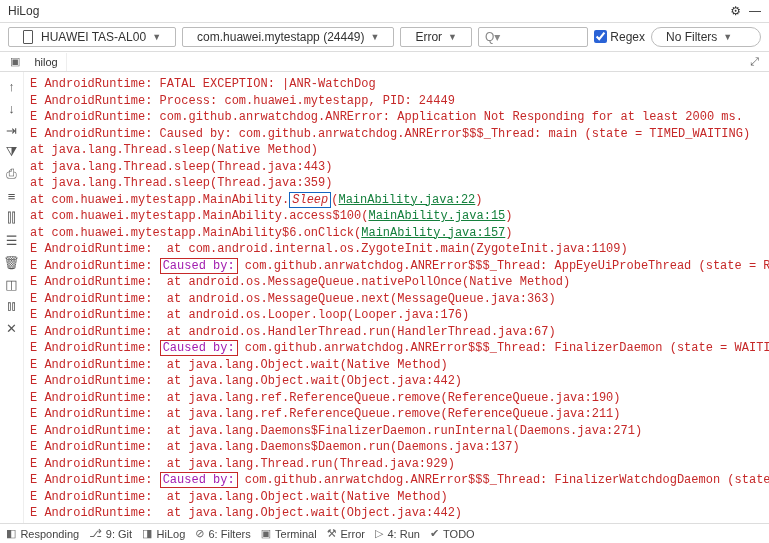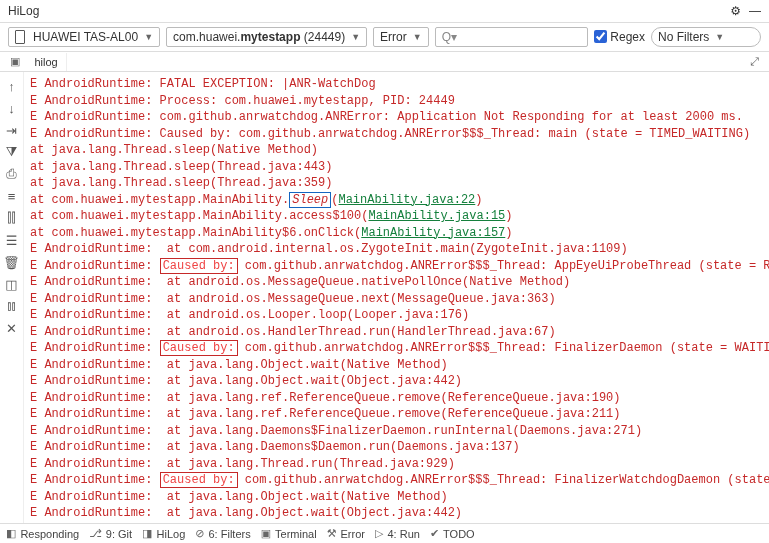--- a/index.html
+++ b/index.html
@@ -1,41 +1,41 @@
 <!DOCTYPE html>
 <html><head>
 <meta charset="utf-8">
 <style>
 * { box-sizing: border-box; margin: 0; padding: 0; }
 body { font-family: -apple-system, "Segoe UI", Arial, sans-serif; font-size: 12px; background: #fff; color: #333; width: 769px; height: 543px; overflow: hidden; display: flex; flex-direction: column; }
 .titlebar { display: flex; align-items: center; justify-content: space-between; padding: 4px 8px; border-bottom: 1px solid #ddd; font-size: 12px; }
 .titlebar .icons { display: flex; gap: 8px; }
 .filterbar { display: flex; align-items: center; gap: 6px; padding: 4px 8px; border-bottom: 1px solid #ddd; }
-.dropdown { display: inline-flex; align-items: center; gap: 6px; border: 1px solid #bbb; padding: 2px 6px; border-radius: 2px; font-size: 12px; background: #fff; cursor: pointer; white-space: nowrap; }
+.dropdown { display: inline-flex; align-items: center; gap: 6px; border: 1px solid #bbb; padding: 2px 14px; border-radius: 2px; font-size: 12px; background: #fff; cursor: pointer; white-space: nowrap; }
 .dropdown .arrow { font-size: 9px; color: #666; }
 .searchbox { display: inline-flex; align-items: center; gap: 4px; border: 1px solid #bbb; padding: 2px 6px; border-radius: 2px; flex: 1; min-width: 80px; }
 .searchbox input { border: none; outline: none; font-size: 12px; width: 100%; }
 .searchbox .mag { color: #888; }
 .regex { display: inline-flex; align-items: flex-start; gap: 3px; font-size: 12px; white-space: nowrap; }
 .regex input[type=checkbox] { accent-color: #2a63d6; }
 .tabrow { display: flex; align-items: center; border-bottom: 1px solid #ddd; padding: 0 4px; font-size: 11px; }
 .tabrow .tab { padding: 3px 8px; border-right: 1px solid #eee; cursor: pointer; }
 .tabrow .spacer { flex: 1; }
 .mainrow { display: flex; flex: 1; overflow: hidden; }
 .sidebar { width: 24px; display: flex; flex-direction: column; align-items: center; gap: 6px; padding: 6px 0; border-right: 1px solid #eee; font-size: 13px; color: #555; }
 .sidebar .sicon { cursor: pointer; width: 16px; height: 16px; display: flex; align-items: center; justify-content: center; }
 .log { flex: 1; overflow: auto; padding: 4px 16px 4px 6px; font-family: Consolas, "Courier New", monospace; font-size: 12px; line-height: 16.5px; white-space: pre; }
 .line { color: #c62828; }
 .link { color: #15803d; text-decoration: underline; cursor: pointer; }
 .box-blue { border: 1.5px solid #1565c0; padding: 0 2px; display: inline-block; line-height: 14px; font-style: italic; }
-.box-red  { border: 1.5px solid #c62828; padding: 0 2px; display: inline-block; line-height: 14px; color:#ef4444;}
+.box-red  { border: 1.5px solid #c62828; padding: 0 2px; display: inline-block; line-height: 14px; color:#a21caf;}
 .bottombar { display: flex; align-items: center; gap: 10px; border-top: 1px solid #ddd; padding: 3px 6px; font-size: 11px; color: #444; }
 .bottombar .bitem { display: inline-flex; align-items: center; gap: 4px; cursor: pointer; white-space: nowrap; }
 .ico { font-size: 11px; color: #666; }
-.bold { font-weight: 700; }
+.bold { font-weight: 400; }
 .phone-ico { width:10px; height:14px; border:1px solid #555; border-radius:1px; display:inline-block; margin-right:2px; position:relative;}
 .gear { cursor:pointer; }
 </style>
 </head>
 <body>
 
 <div class="titlebar">
   <span>HiLog</span>
   <span class="icons">
     <span class="gear">⚙</span>

